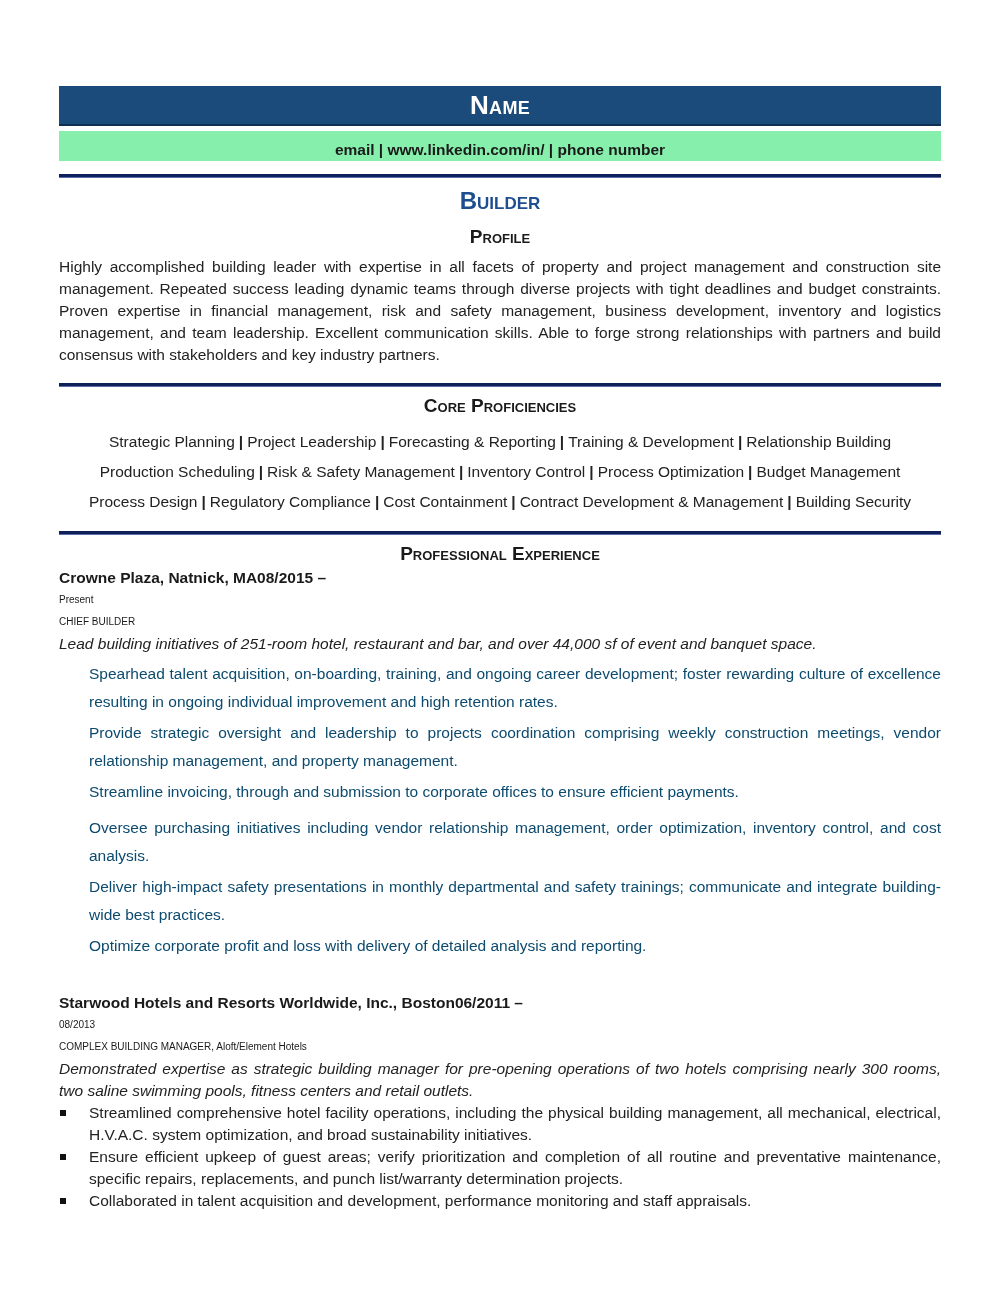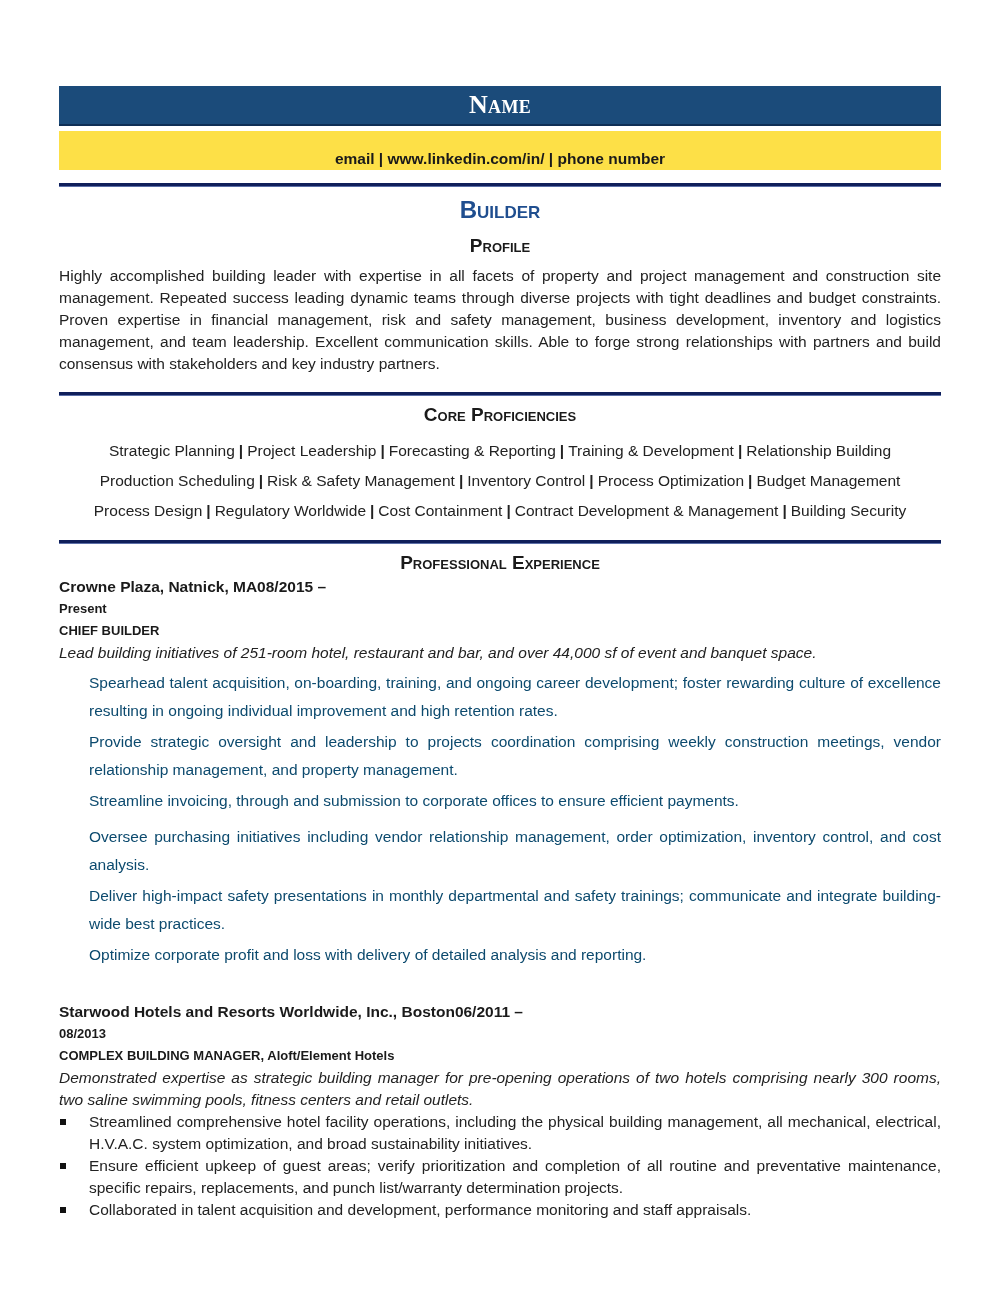--- a/index.html
+++ b/index.html
@@ -3,28 +3,28 @@
   <meta charset="utf-8">
   <style>
     html, body { margin: 0; padding: 0; background: #ffffff; }
     body {
       width: 1000px; height: 1294px; position: relative; overflow: hidden;
       font-family: "Liberation Sans", sans-serif; color: #1a1a1a;
     }
     .page { position: absolute; left: 59px; top: 86px; width: 882px; }
     .name-bar {
       background: #1b4b7a; height: 38px; border-bottom: 2px solid #0f2f55;
-      display: flex; align-items: center; justify-content: center; font-family: Liberation Serif, serif;
+      display: flex; align-items: center; justify-content: center;
     }
     .name-bar .name {
       color: #ffffff; font-weight: bold; font-size: 26px; font-variant: small-caps;
       letter-spacing: 0.3px;
     }
     .contact-bar {
-      background: #fde047; height: 39px; margin-top: 5px;
+      background: #86efac; height: 30px; margin-top: 5px;
       display: flex; align-items: flex-end; justify-content: center; padding-bottom: 2px;
       box-sizing: border-box;
     }
     .contact-bar span { font-weight: bold; font-size: 15.5px; color: #1a1a1a; }
     .rule { height: 3px; background: #0f1f5a; border-bottom: 1px solid #5c6fa8; }
     .title {
       text-align: center; color: #1f4e8f; font-weight: bold; font-size: 24px;
       font-variant: small-caps; margin-top: 8px; height: 30px; line-height: 30px;
     }
     .section-heading {
@@ -34,21 +34,21 @@
     .profile-text {
       font-size: 15.5px; line-height: 22px; text-align: justify; text-align-last: left;
       margin-top: 10px; color: #222;
     }
     .skills { margin-top: 10px; }
     .skills .row {
       text-align: center; font-size: 15.5px; line-height: 30px; color: #222; white-space: nowrap;
     }
     .skills .sep { font-weight: bold; margin: 0 4px; }
     .job-head { display: flex; justify-content: flex-start; font-weight: bold; font-size: 15.5px; line-height: 22px; }
-    .job-line { font-weight: bold; font-size: 13px; line-height: 22px; }
+    .job-line { font-weight: normal; font-size: 10px; line-height: 22px; }
     .job-summary { font-style: italic; font-size: 15.5px; line-height: 22px; color: #222; text-align: justify; text-align-last: left; }
     .duties { margin: 0; padding: 0; list-style: none; }
     .duties.spaced li {
       margin-left: 30px; font-size: 15.5px; line-height: 28px; text-align: justify; text-align-last: left;
       margin-bottom: 3px; color: #0c4a6e;
     }
     .duties.bulleted li {
       position: relative; padding-left: 30px; font-size: 15.5px; line-height: 22px;
       text-align: justify; text-align-last: left; color: #222;
     }
@@ -79,21 +79,21 @@
 
   <div class="section-heading" style="margin-top:8px;">Core Proficiencies</div>
   <div class="skills" style="margin-top:10px;">
     <div class="row">
       <span>Strategic Planning</span><span class="sep">|</span><span>Project Leadership</span><span class="sep">|</span><span>Forecasting &amp; Reporting</span><span class="sep">|</span><span>Training &amp; Development</span><span class="sep">|</span><span>Relationship Building</span>
     </div>
     <div class="row">
       <span>Production Scheduling</span><span class="sep">|</span><span>Risk &amp; Safety Management</span><span class="sep">|</span><span>Inventory Control</span><span class="sep">|</span><span>Process Optimization</span><span class="sep">|</span><span>Budget Management</span>
     </div>
     <div class="row">
-      <span>Process Design</span><span class="sep">|</span><span>Regulatory Worldwide</span><span class="sep">|</span><span>Cost Containment</span><span class="sep">|</span><span>Contract Development &amp; Management</span><span class="sep">|</span><span>Building Security</span>
+      <span>Process Design</span><span class="sep">|</span><span>Regulatory Compliance</span><span class="sep">|</span><span>Cost Containment</span><span class="sep">|</span><span>Contract Development &amp; Management</span><span class="sep">|</span><span>Building Security</span>
     </div>
   </div>
 
   <div class="rule" style="margin-top:14px;"></div>
 
   <div class="section-heading" style="margin-top:8px;">Professional Experience</div>
 
   <div style="margin-top:2px;">
     <div class="job-head">
       <span>Crowne Plaza, Natnick, MA</span>

